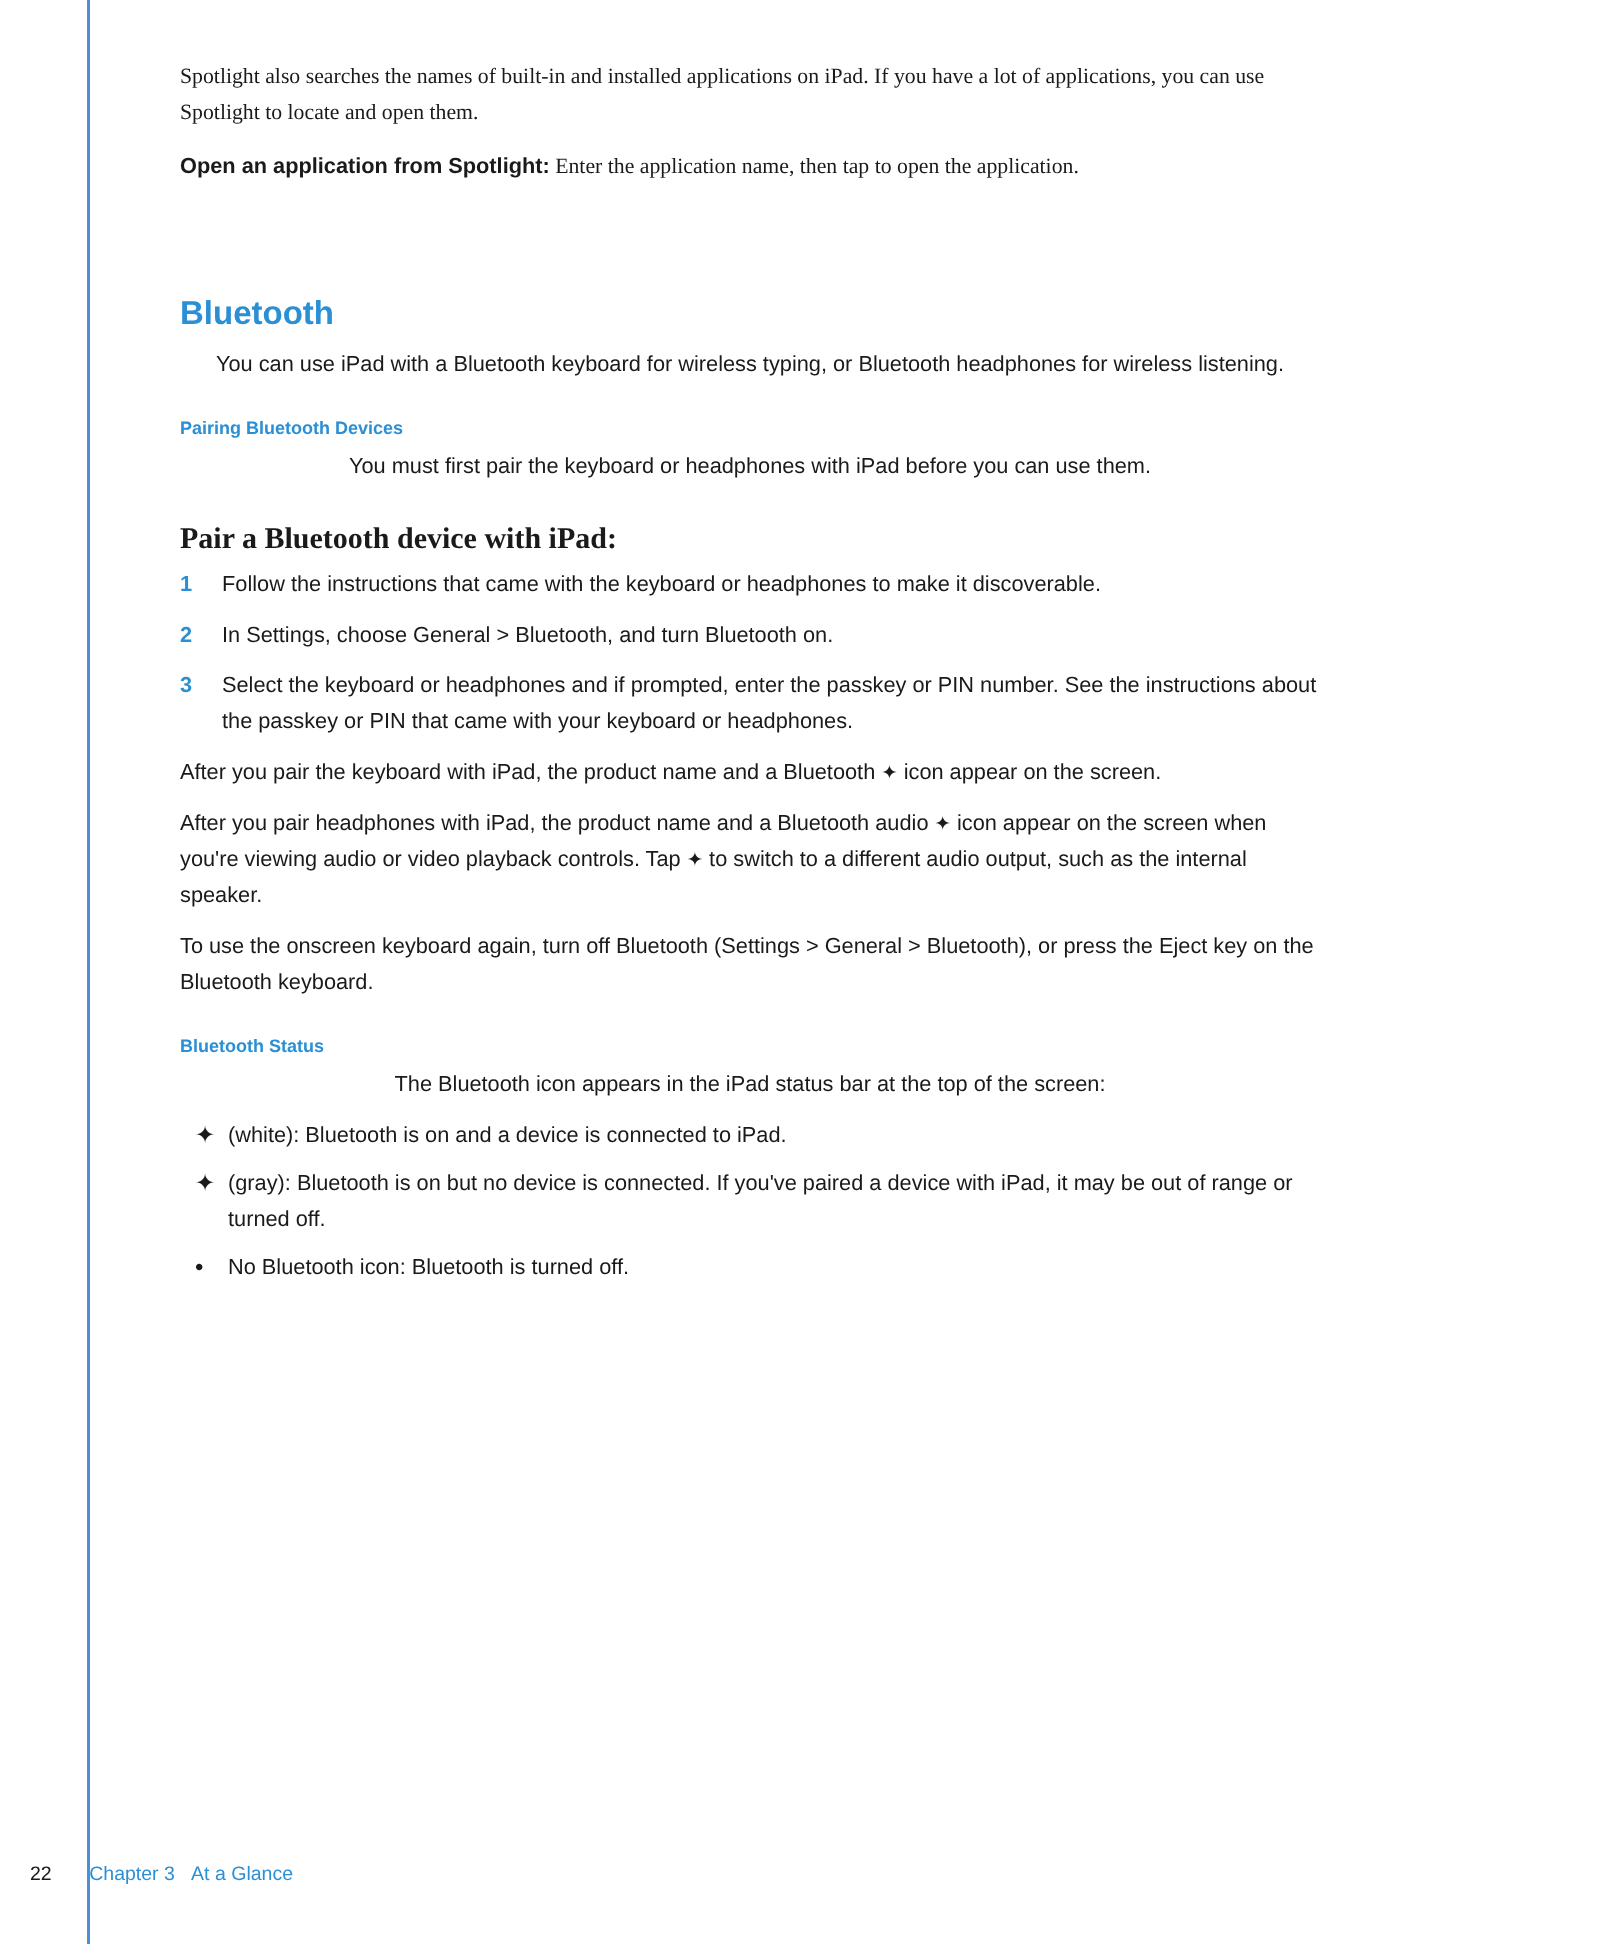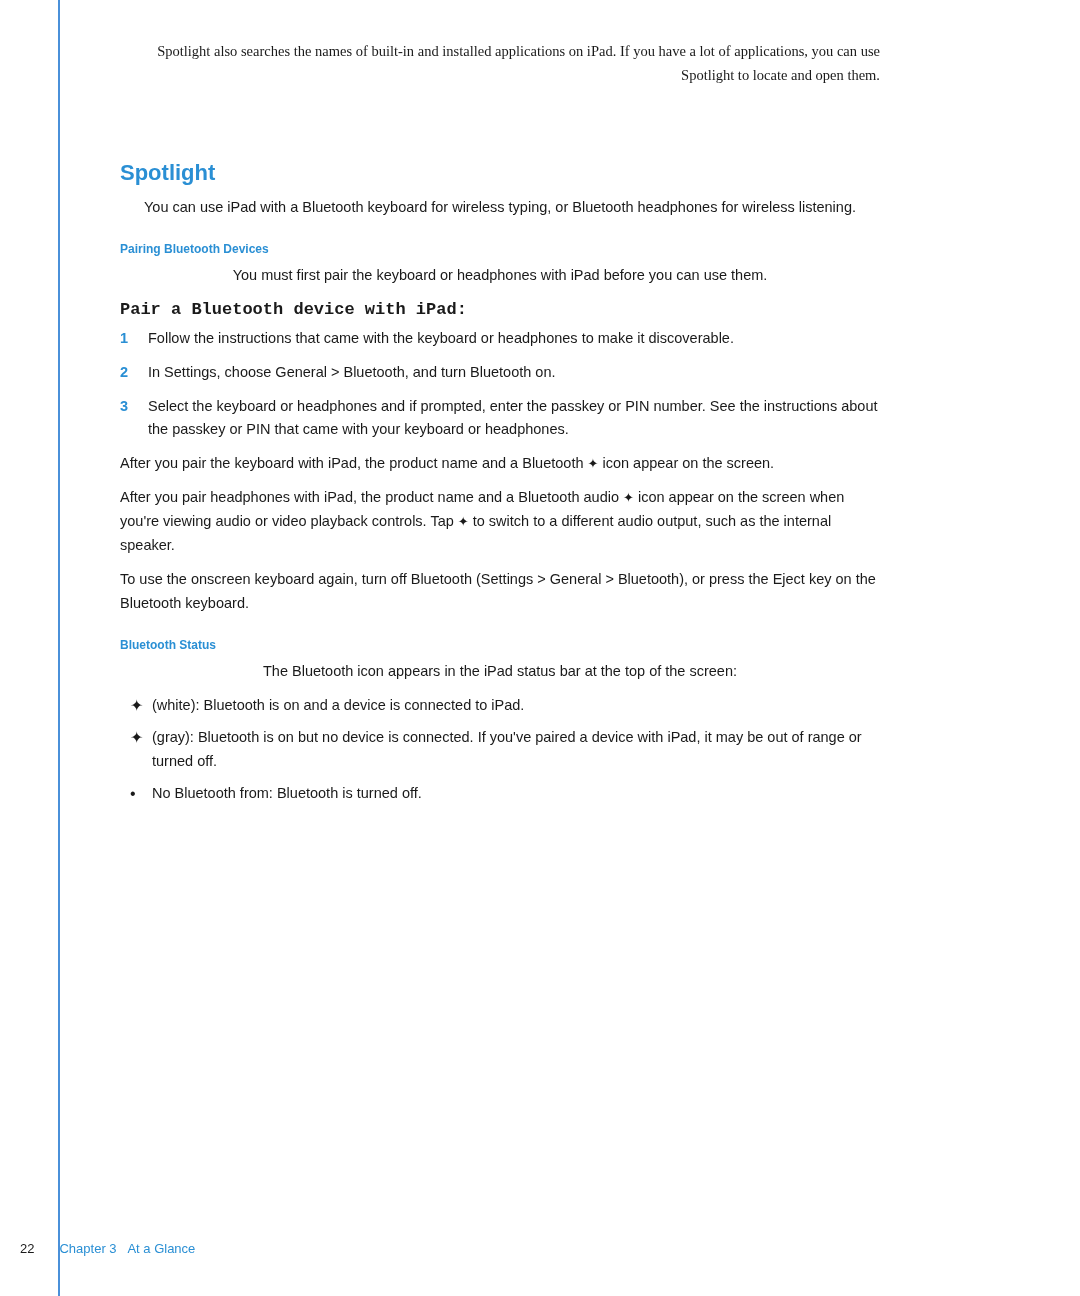--- a/index.html
+++ b/index.html
@@ -37,21 +37,20 @@
       flex: 1;
       padding: 40px 80px 40px 60px;
       max-width: 900px;
     }
 
     .intro-paragraph {
       margin-bottom: 12px;
       font-size: 14.5px;
       line-height: 1.65;
       color: #1a1a1a;
-      text-align: right;
     }
 
     .bold-label {
       font-weight: bold;
       font-family: Arial, Helvetica, sans-serif;
       font-size: 14.5px;
     }
 
     .section-title {
       color: #2a8fd4;
@@ -75,24 +74,24 @@
       font-size: 14.5px;
       line-height: 1.65;
       color: #1a1a1a;
       margin-bottom: 10px;
       font-family: Arial, Helvetica, sans-serif;
       text-align: center;
     }
 
     .bold-instruction {
       font-weight: bold;
-      font-family: Liberation Mono, monospace;
-      font-size: 17px;
-      margin-bottom: 8px;
-      margin-top: 12px;
+      font-family: Liberation Serif, serif;
+      font-size: 20px;
+      margin-bottom: 8px;
+      margin-top: 24px;
       display: block;
     }
 
     .numbered-list {
       list-style: none;
       margin-left: 0;
       padding-left: 0;
     }
 
     .numbered-list li {
@@ -196,25 +195,28 @@
 </head>
 <body>
 
 <div class="page-container">
   <div class="left-margin"></div>
 
   <div class="content-area">
 
     <p class="intro-paragraph">Spotlight also searches the names of built-in and installed applications on iPad. If you have a lot of applications, you can use Spotlight to locate and open them.</p>
 
+    <p class="intro-paragraph">
+      <span class="bold-label">Open an application from Spotlight:</span><span>  Enter the application name, then tap to open the application.</span>
+    </p>
 
 
     <div class="spacer"></div>
 
-    <h2 class="section-title">Spotlight</h2>
+    <h2 class="section-title">Bluetooth</h2>
 
     <p class="body-text">You can use iPad with a Bluetooth keyboard for wireless typing, or Bluetooth headphones for wireless listening.</p>
 
     <h3 class="subsection-title">Pairing Bluetooth Devices</h3>
 
     <p class="body-text">You must first pair the keyboard or headphones with iPad before you can use them.</p>
 
     <span class="bold-instruction">Pair a Bluetooth device with iPad:</span>
 
     <ol class="numbered-list">
@@ -255,21 +257,21 @@
       </li>
       <li>
         <span class="bullet-dot">✦</span>
         <span class="bullet-content">
           <span class="italic-label">(gray):</span>  Bluetooth is on but no device is connected. If you've paired a device with iPad, it may be out of range or turned off.
         </span>
       </li>
       <li>
         <span class="bullet-dot">•</span>
         <span class="bullet-content">
-          <span class="italic-label">No Bluetooth from:</span>  Bluetooth is turned off.
+          <span class="italic-label">No Bluetooth icon:</span>  Bluetooth is turned off.
         </span>
       </li>
     </ul>
 
   </div>
 </div>
 
 <div class="footer-area">
   <span class="page-number">22</span>
   <span class="chapter-label">

